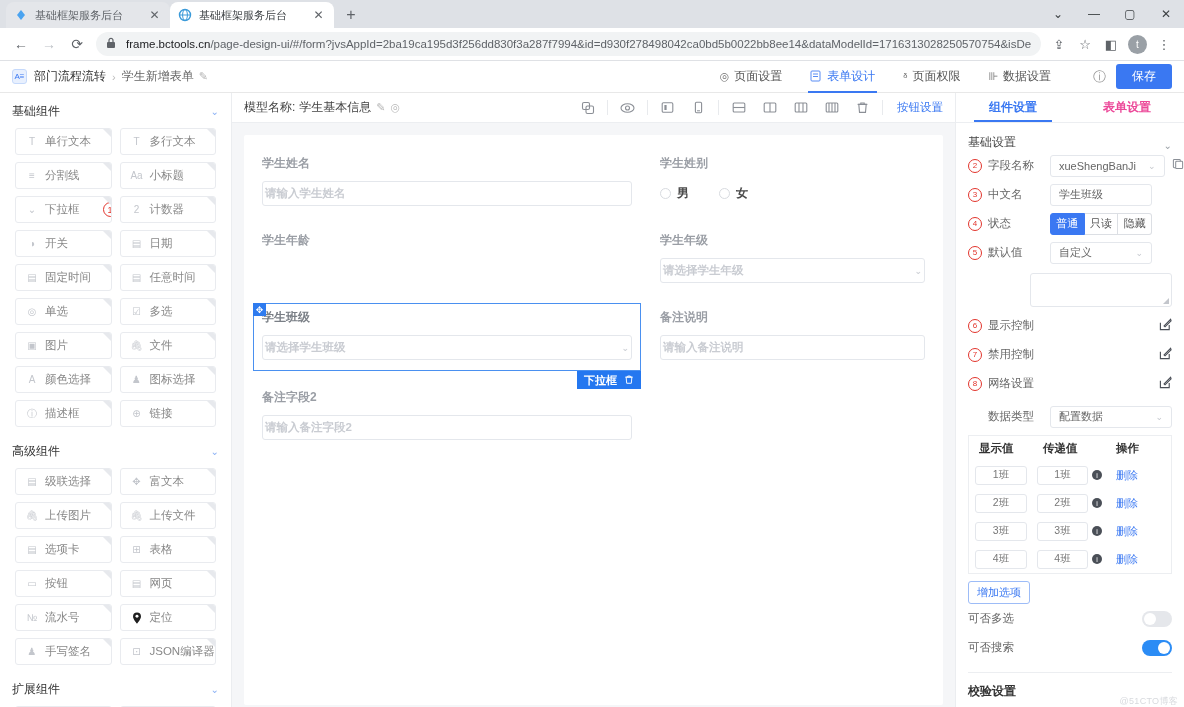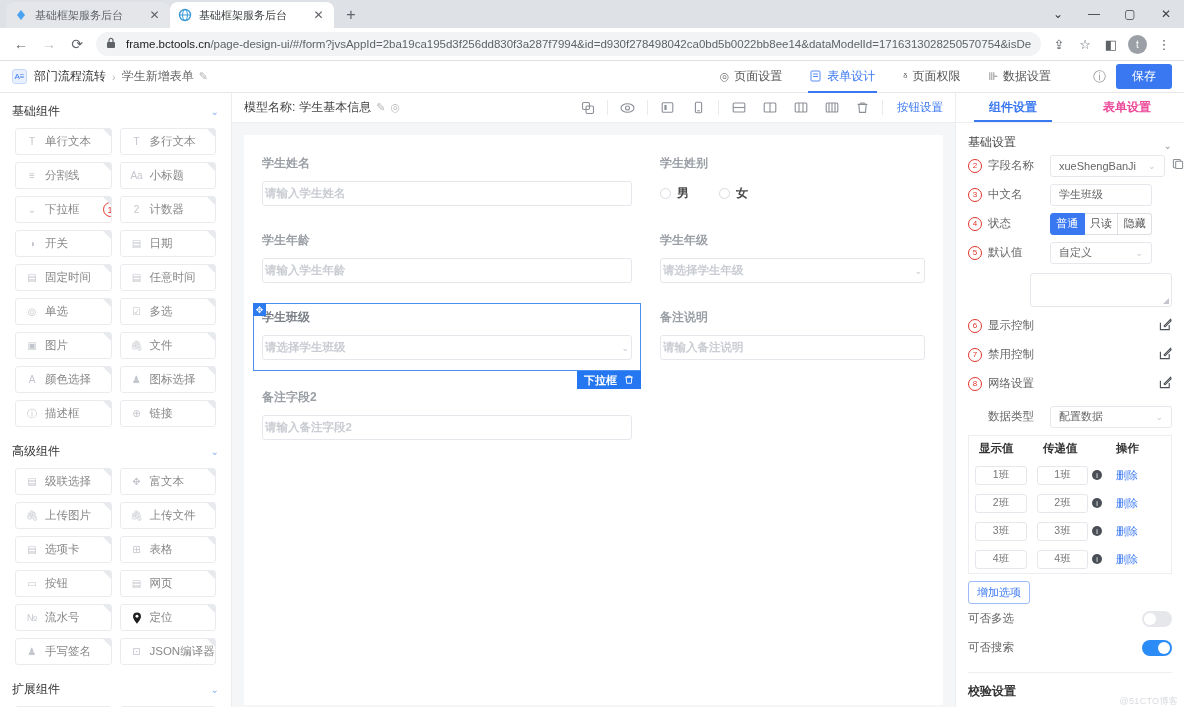--- a/index.html
+++ b/index.html
@@ -685,23 +685,20 @@
               <div class="radio-gap"></div>
               <div class="radio-item">
                 <span class="radio-dot"></span>
                 <span>女</span>
               </div>
             </div>
           </div>
 
           <div class="fld">
             <span class="fld-label">学生年龄</span>
-            <div class="fld-input">
-              <span>请输入学生年龄</span>
-            </div>
           </div>
 
           <div class="fld">
             <span class="fld-label">学生年级</span>
             <div class="fld-input">
               <span>请选择学生年级</span>
               <span class="caret">⌄</span>
             </div>
           </div>
 

